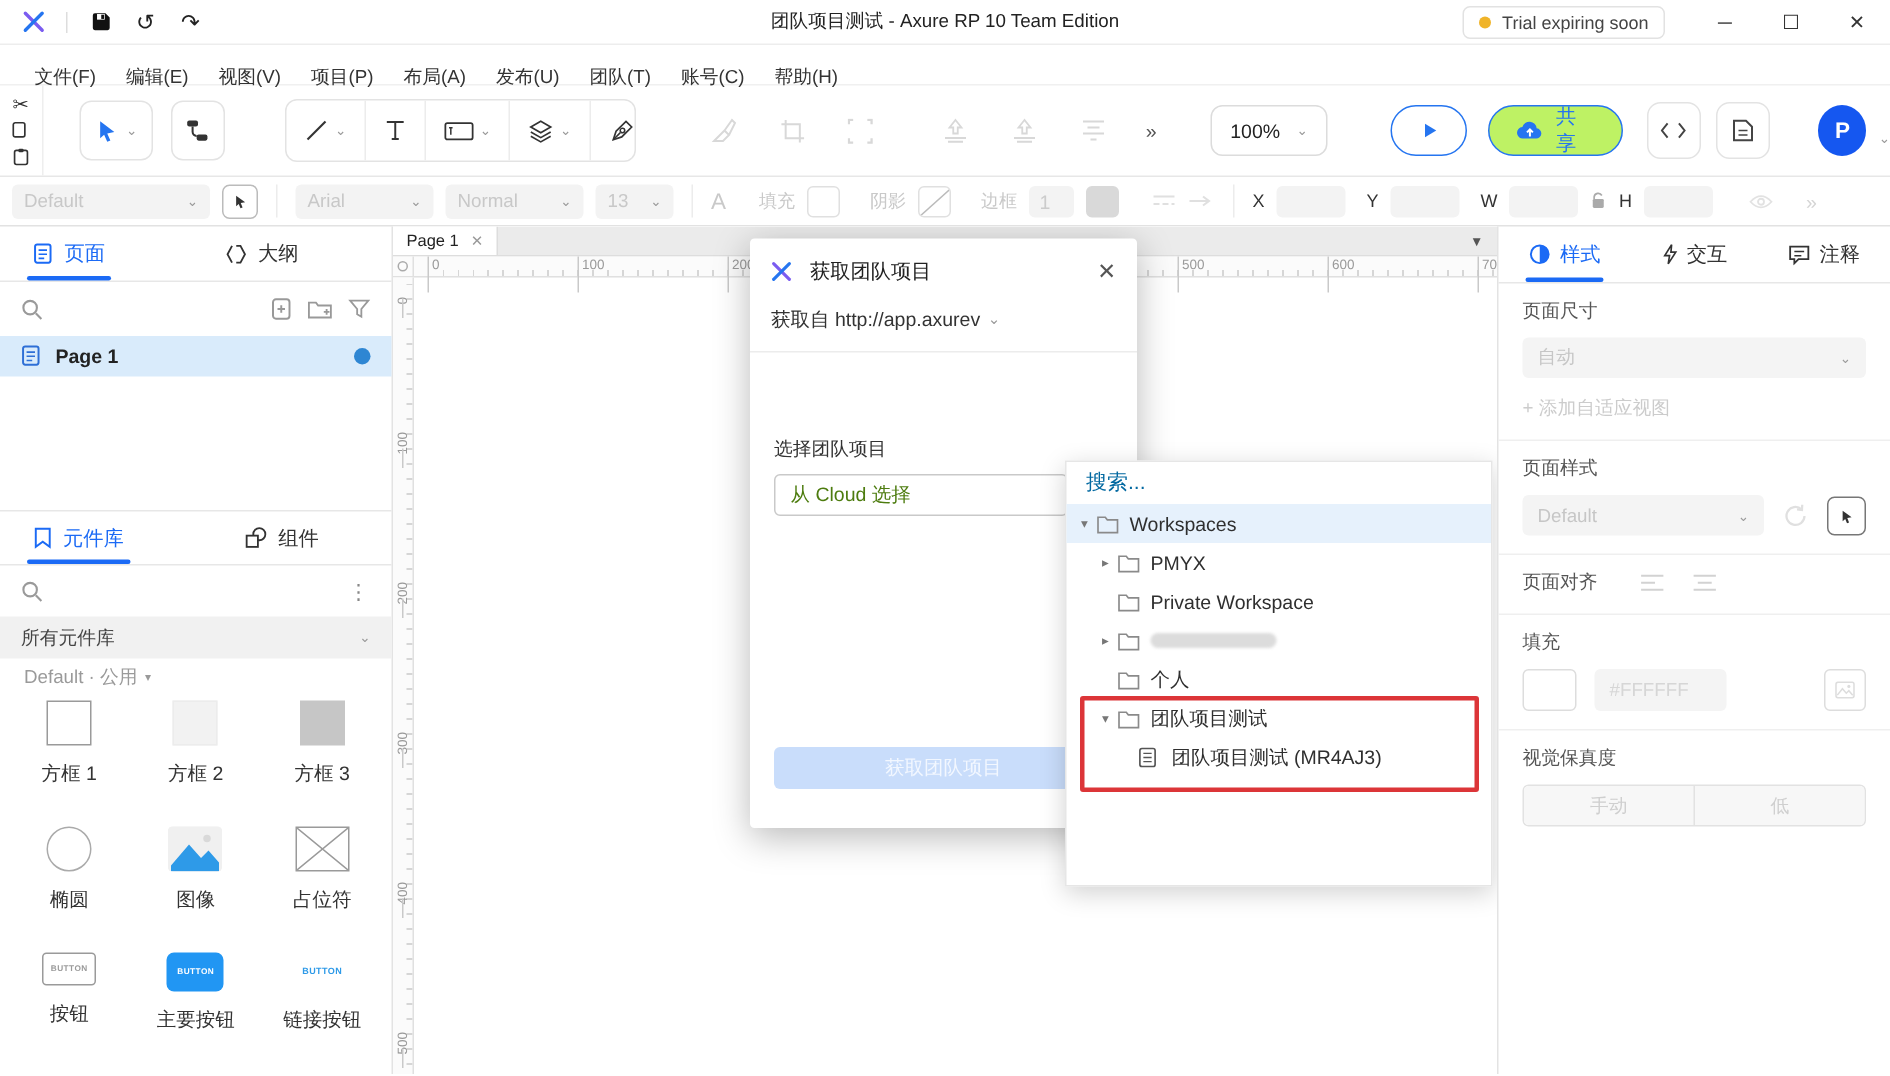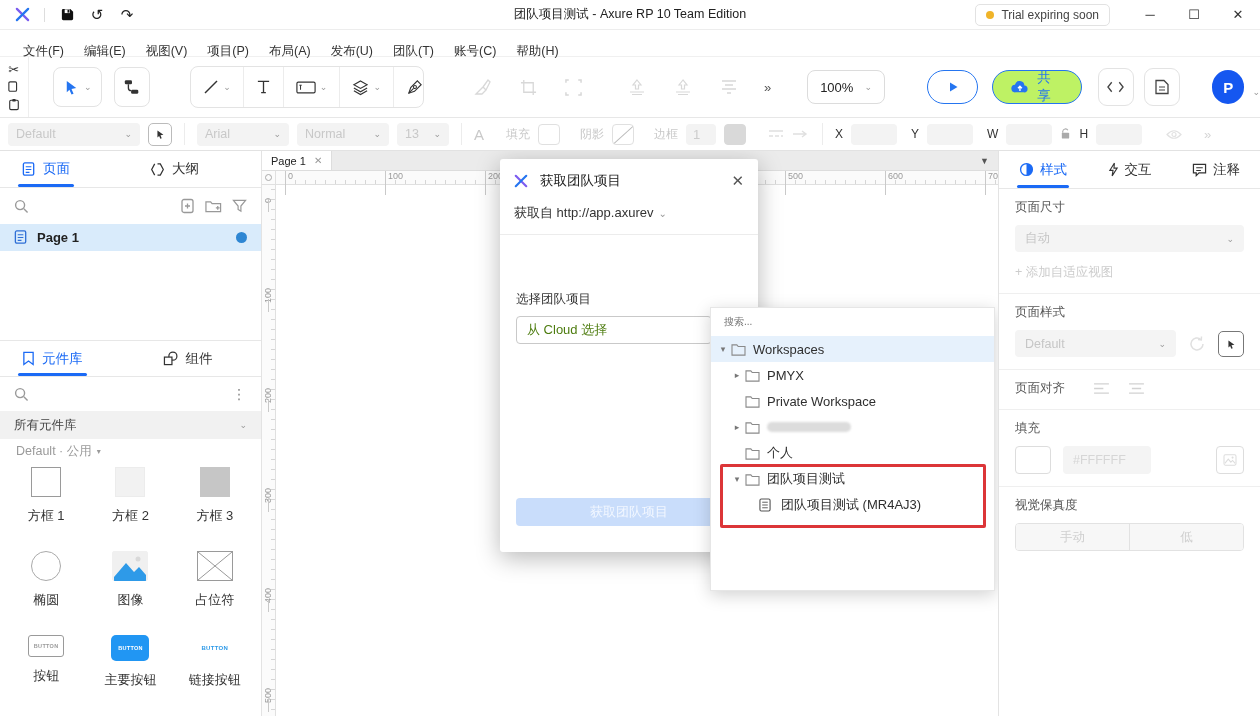--- a/index.html
+++ b/index.html
@@ -102,21 +102,21 @@
   .modal-src { padding:6px 14px 12px; font-size:13px; color:#333; display:flex; align-items:center; gap:5px; border-bottom:1px solid #ececec; cursor:pointer; }
   .modal-label { padding:56px 16px 8px; font-size:12.5px; color:#333; }
   .modal-inputwrap { position:relative; margin:0 16px; }
   .modal-input { width:100%; height:28px; border:1px solid #c9c9c9; border-radius:4px; display:flex; align-items:center; padding:0 10px; font-size:13px; color:#4d7c0f; background:#fff; }
   .ellipsis-btn { position:absolute; right:-30px; top:3px; width:32px; height:21px; border:1px solid #999; border-radius:11px; background:#fff; display:flex; align-items:center; justify-content:center; font-size:12px; color:#444; letter-spacing:1px; cursor:pointer; }
   .modal-submit { position:absolute; left:16px; right:16px; bottom:26px; height:28px; background:#c9ddfb; color:#f2f7ff; border:none; border-radius:4px; font-size:13px; display:flex; align-items:center; justify-content:center; }
 
   
   .popup { position:absolute; left:448px; top:156px; width:285px; height:284px; background:#fff; border:1px solid #e6e6e6;
     box-shadow:0 4px 16px rgba(0,0,0,.18); z-index:40; }
-  .popup-search { height:28px; display:flex; align-items:center; padding:0 13px; color:#737373; font-size:10px; cursor:text; }
+  .popup-search { height:28px; display:flex; align-items:center; padding:0 13px; color:#0369a1; font-size:14px; cursor:text; }
   .tree-row { height:26px; display:flex; align-items:center; cursor:pointer; }
   .tree-row.selected { background:#e6f1fc; }
   .tree-caret { width:12px; font-size:9px; color:#777; text-align:center; flex:0 0 12px; }
   .tree-ico { margin:0 6px 0 2px; flex:0 0 16px; }
   .tree-label { font-size:13px; color:#2f2f2f; }
   .redact { width:84px; height:10px; border-radius:5px; background:#dcdcdc; filter:blur(1px); }
   .red-box { position:absolute; left:9px; top:156px; width:266px; height:64px; border:3px solid #dc3538; border-radius:2px; pointer-events:none; }
 
   
   .stylepanel { width:262px; border-left:1px solid #e3e3e3; display:flex; flex-direction:column; font-size:12.5px; }

